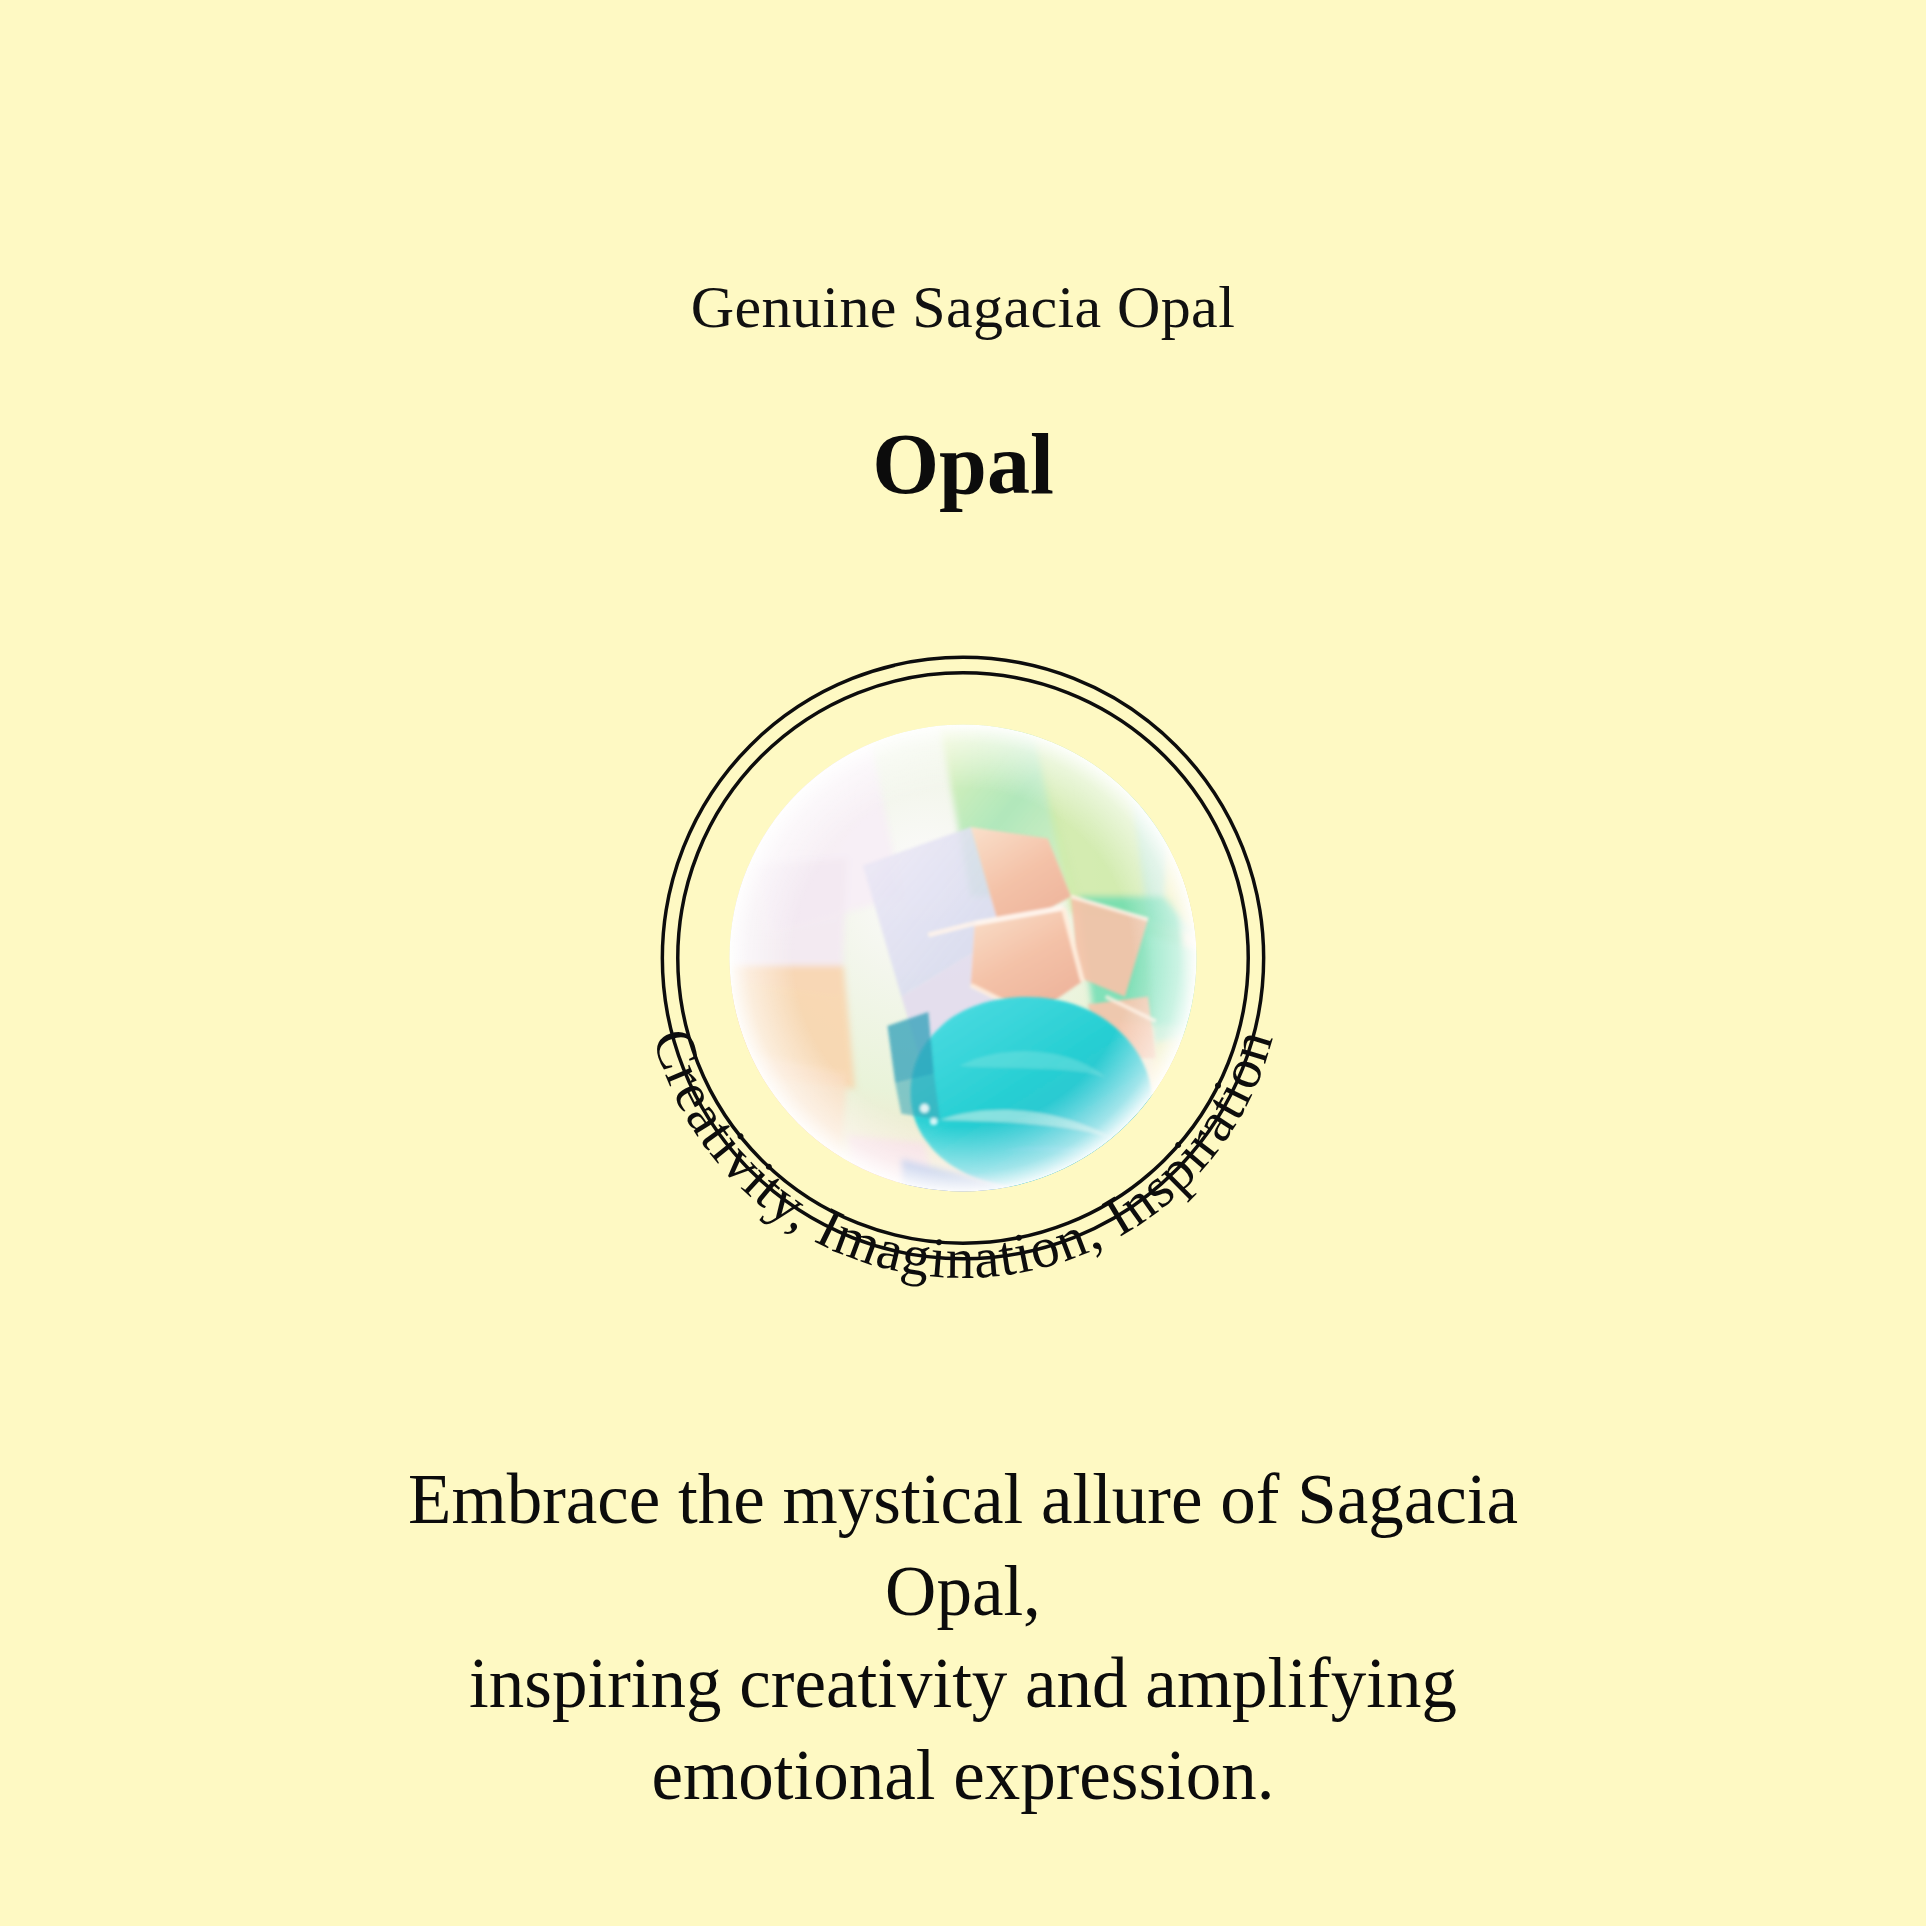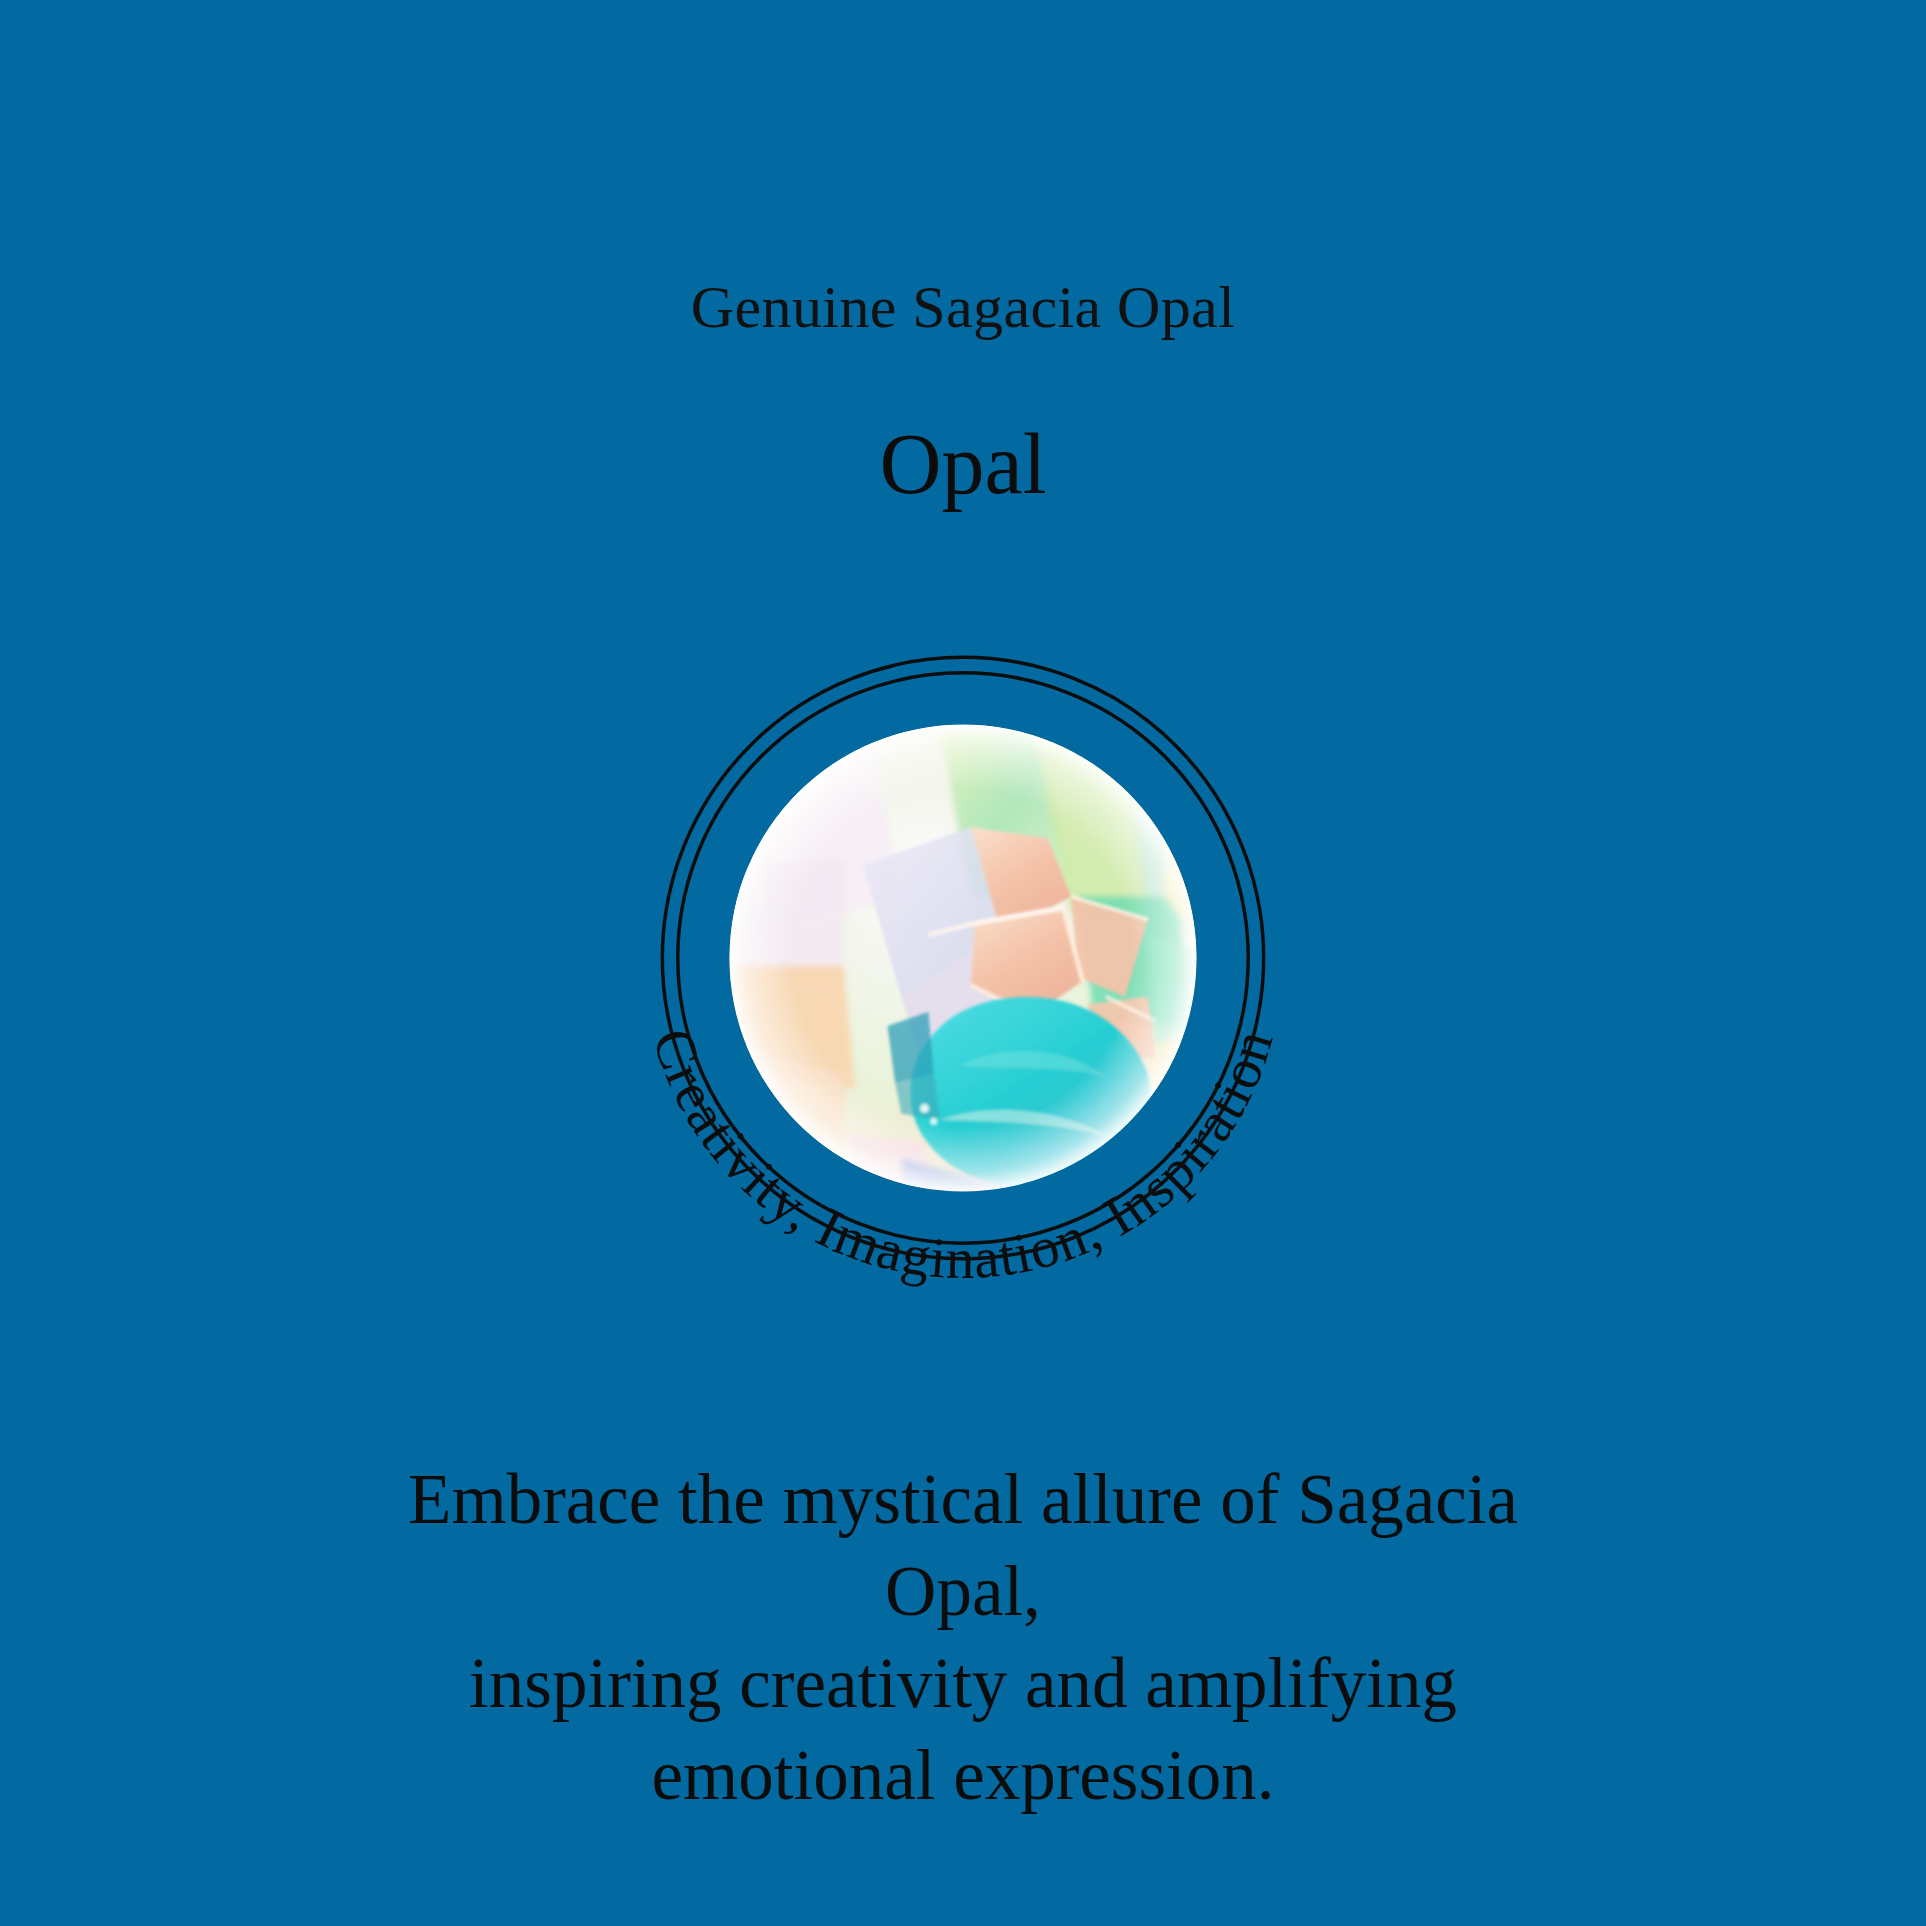--- a/index.html
+++ b/index.html
@@ -16,21 +16,21 @@
     overflow: hidden;
     position: relative;
   }
 
   .card {
     position: absolute;
     inset: 0;
     display: flex;
     flex-direction: column;
     align-items: center;
-    background: #0369a1;
+    background: #fef9c3;
   }
 
   
   .eyebrow {
     margin-top: 277px;
     font-size: 60px;
     line-height: 1.0;
     letter-spacing: 0.4px;
     font-weight: 400;
     color: #111;
@@ -45,21 +45,21 @@
   .headline-line1 {
     font-size: 82px;
     line-height: 1.06;
     font-weight: 400;
     color: #0c0c0c;
     letter-spacing: 0px;
   }
   .headline-line2 {
     font-size: 86px;
     line-height: 1.12;
-    font-weight: 400;
+    font-weight: 700;
     color: #0c0c0c;
     margin-top: 4.6px;
   }
 
   
   .badge {
     position: relative;
     width: 848px;
     height: 848px;
     margin-top: 21.6px;

